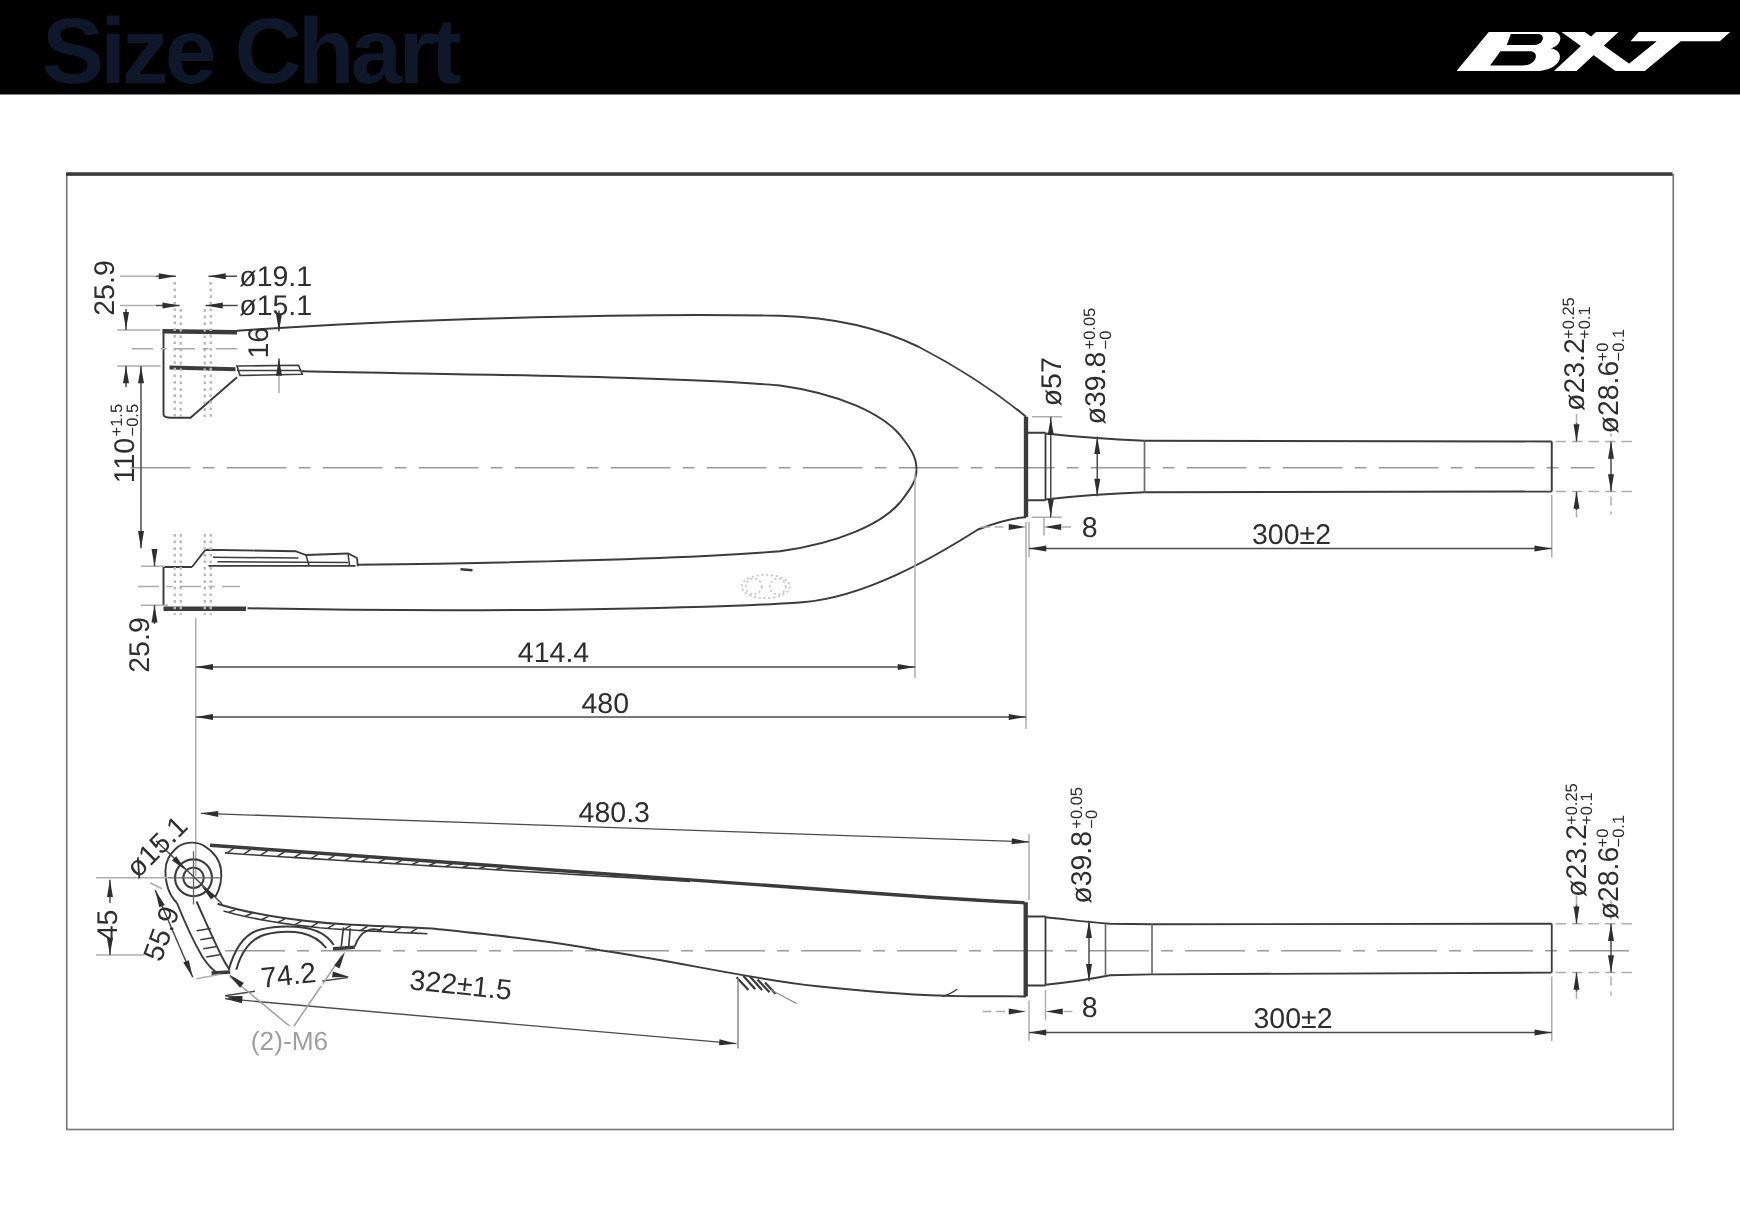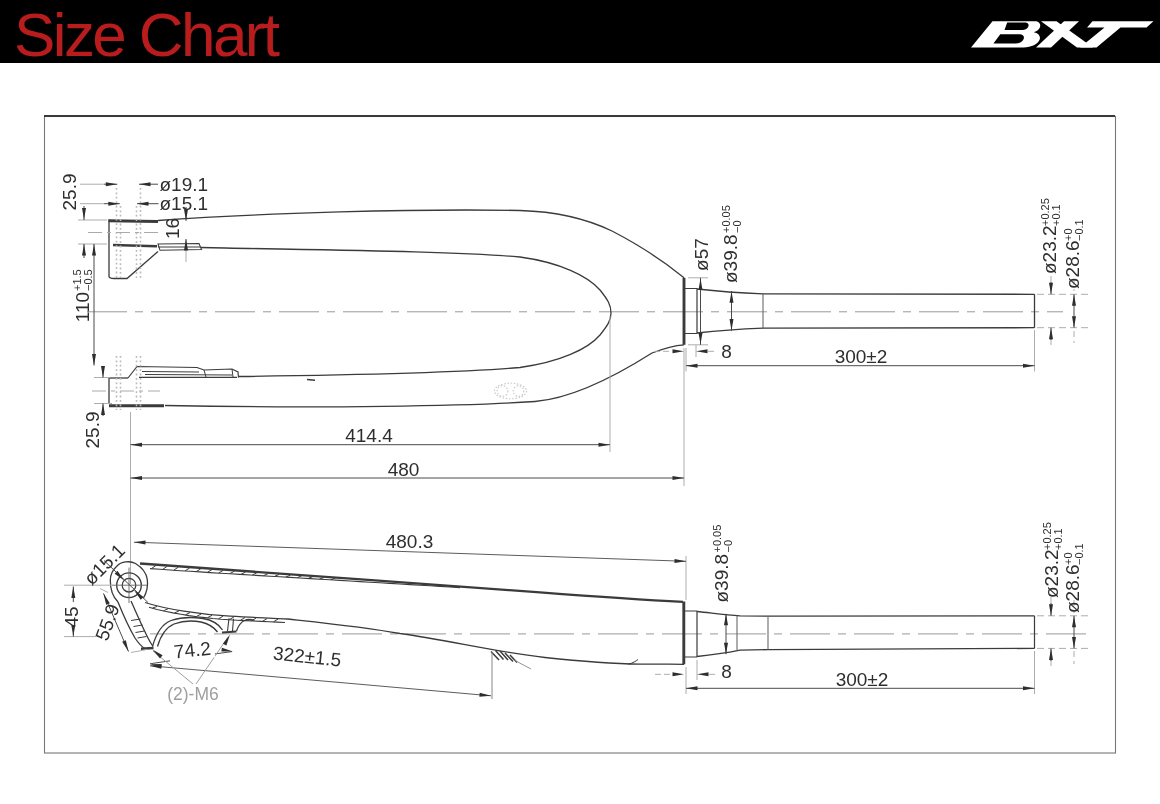--- a/index.html
+++ b/index.html
@@ -1,18 +1,18 @@
 <!DOCTYPE html>
 <html><head>
 <meta charset="utf-8">
 <style>
 html,body{margin:0;padding:0;background:#fff;width:1160px;height:804px;overflow:hidden;
 font-family:"Liberation Sans",sans-serif;}
 #hdr{position:absolute;left:0;top:0;width:1160px;height:63px;background:#000;}
-#title{position:absolute;left:14px;top:4px;color:#b91c1c;font-weight:normal;font-size:62px;
+#title{position:absolute;left:28px;top:4px;color:#0f172a;font-weight:bold;font-size:62px;
 letter-spacing:-2.6px;line-height:62px;font-family:"Liberation Sans",sans-serif;}
 #dwg{position:absolute;left:0;top:0;filter:blur(0.5px);}
 </style>
 </head>
 <body>
 <div id="hdr"></div>
 <div id="title">Size Chart</div>
 <svg id="dwg" width="1160" height="804" viewBox="0 0 1160 804" xmlns="http://www.w3.org/2000/svg">
 <defs>
 <path id="ar" d="M0,0 L-11.5,2 L-11.5,-2 Z"></path>

